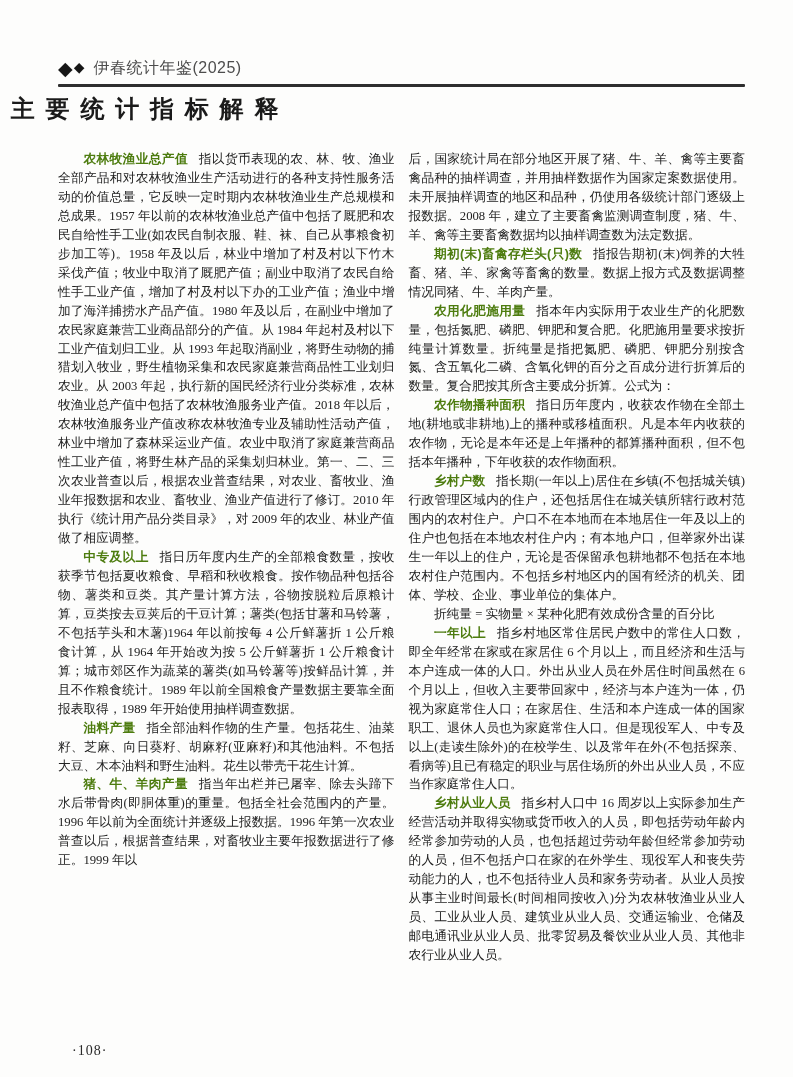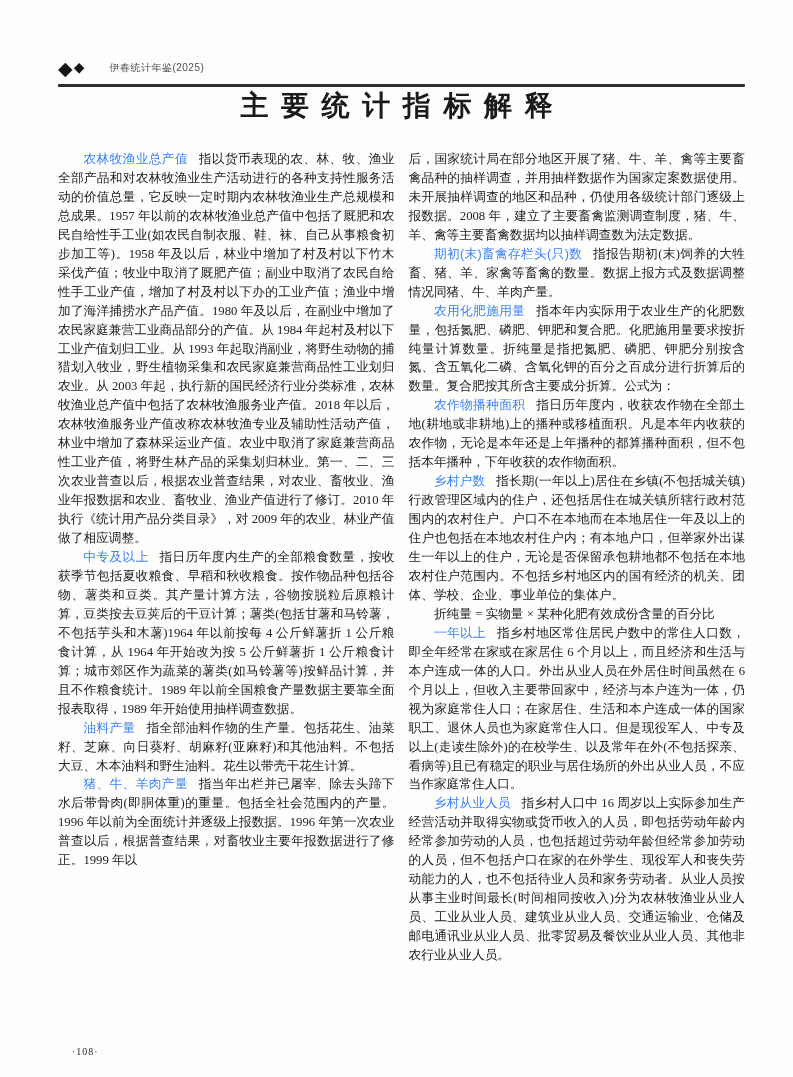--- a/index.html
+++ b/index.html
@@ -12,49 +12,49 @@
     position:relative;width:793px;height:1077px;background:#fdfdfc;
     overflow:hidden;color:#1e1e1e;
   }
   
   .hdr{position:absolute;left:58px;right:48px;top:56px;}
   .brand{display:flex;align-items:center;height:24px;}
   .diamond{color:#161616;line-height:1;}
   .d1{font-size:19px;}
   .d2{font-size:14px;margin-left:1px;}
   .brand-text{
-    margin-left:25px;font-family:"Liberation Sans","DejaVu Sans",sans-serif;
-    font-size:10px;color:#4d4d4d;letter-spacing:0.5px;
+    margin-left:9px;font-family:"Liberation Sans","DejaVu Sans",sans-serif;
+    font-size:16px;color:#4d4d4d;letter-spacing:0.5px;
   }
   .hdr-rule{margin-top:4px;height:3px;background:#2e2e2e;border-radius:1px;}
   
   .title{
-    position:absolute;left:0;right:0;top:87px;margin:0;text-align:center;
+    position:absolute;left:0;right:0;top:93px;margin:0;text-align:left;
     font-family:"Liberation Sans","DejaVu Sans",sans-serif;
-    font-size:28px;font-weight:600;color:#1a1a1a;
+    font-size:24px;font-weight:600;color:#1a1a1a;
     letter-spacing:0.45em;text-indent:0.45em;
   }
   
   .columns{
     position:absolute;left:58px;right:48px;top:150px;bottom:60px;
     display:flex;gap:14px;
   }
   .col{flex:1 1 0;min-width:0;}
   .col p{
     margin:0;font-size:12.7px;line-height:18.95px;color:#222;
     text-align:justify;text-justify:inter-ideograph;text-indent:2em;
   }
   .col p.noindent{text-indent:0;}
   .col p b{
     font-family:"Liberation Sans","DejaVu Sans",sans-serif;
-    font-weight:400;color:#3b82f6;margin-right:0.85em;
+    font-weight:700;color:#4d7c0f;margin-right:0.85em;
   }
   
   .footer{position:absolute;left:72px;bottom:18px;}
-  .page-num{font-size:10px;color:#2a2a2a;letter-spacing:1px;margin-top:32px;}
+  .page-num{font-size:14px;color:#2a2a2a;letter-spacing:1px;margin-top:32px;}
 </style>
 </head>
 <body>
 
 <div class="page">
 
   <div class="hdr">
     <div class="brand">
       <span class="diamond d1">◆</span>
       <span class="diamond d2">◆</span>

